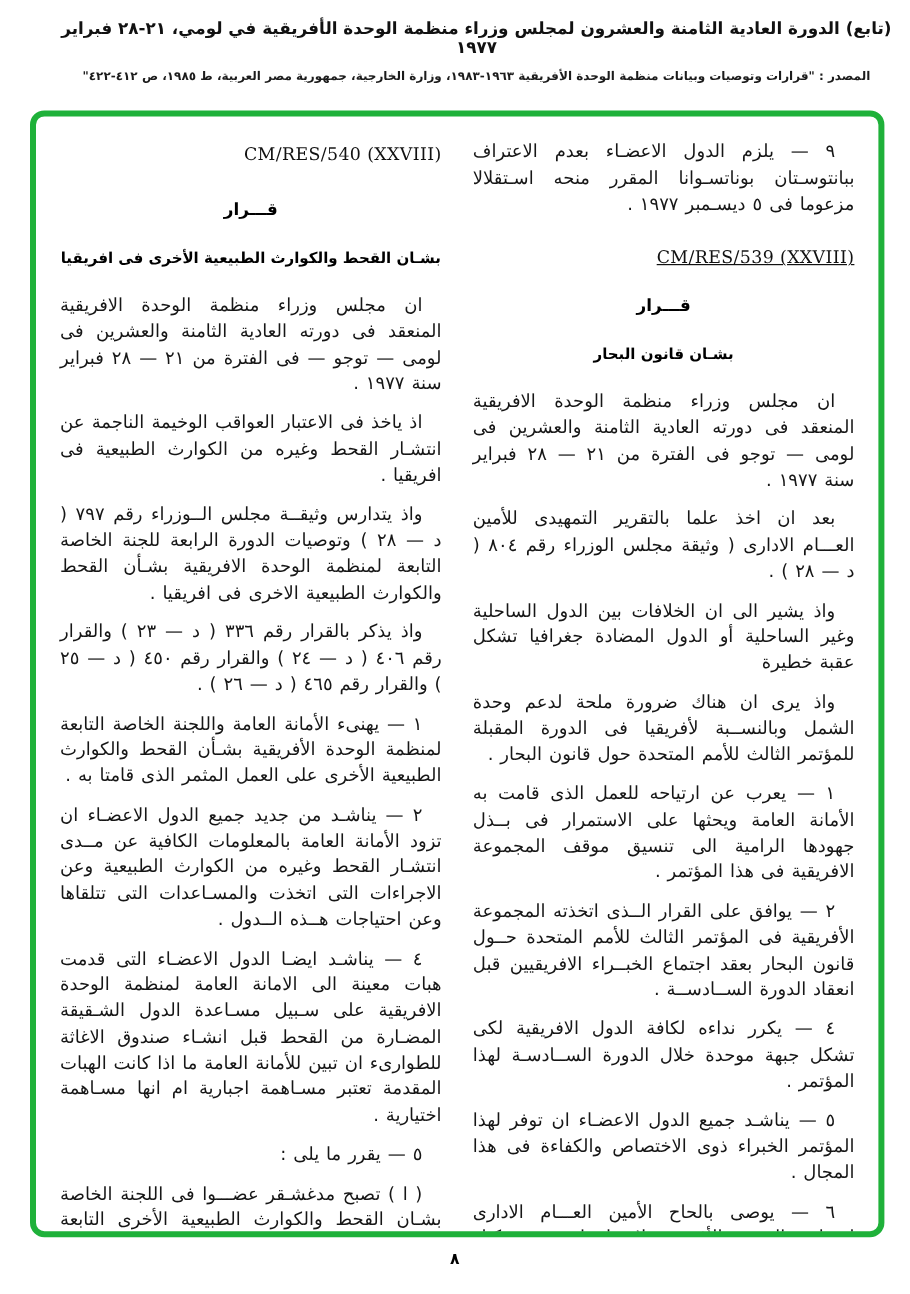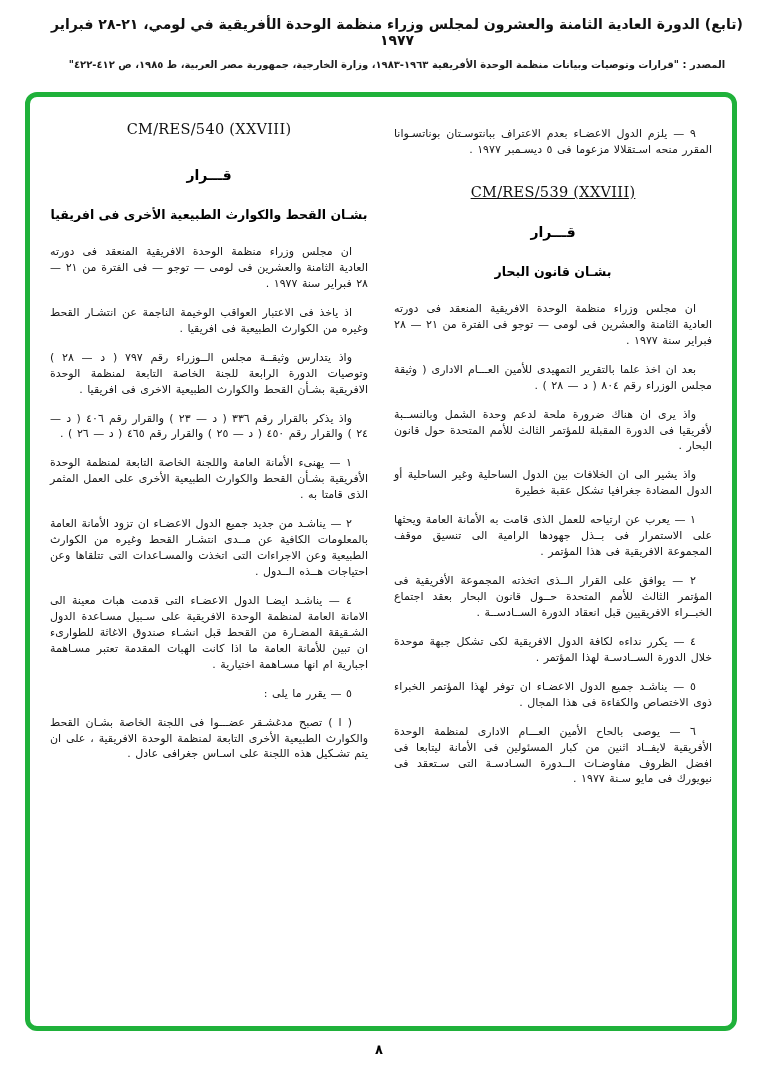--- a/index.html
+++ b/index.html
@@ -51,21 +51,21 @@
     gap: 26px;
     overflow: hidden;
     background: #fff;
   }
   .column {
     flex: 1 1 0;
     direction: rtl;
   }
   .doc-ref {
     direction: ltr;
-    text-align: center;
+    text-align: right;
     font-family: "DejaVu Serif", serif;
     font-size: 14.5px;
     color: #111;
     letter-spacing: 0.3px;
     white-space: nowrap;
   }
   .left-col .doc-ref { margin: 8px 0 30px 0; }
   .right-col .doc-ref { margin: 26px 0 24px 0; text-decoration: underline; }
   .res-title {
     text-align: center;
@@ -75,25 +75,25 @@
     color: #000;
   }
   .res-subtitle {
     text-align: center;
     font-weight: bold;
     font-size: 12.5px;
     margin: 0 0 22px 0;
     color: #000;
   }
   .para, .cont-item {
-    font-size: 11px;
+    font-size: 15px;
     line-height: 1.45;
     text-align: justify;
     text-indent: 16px;
-    margin: 13px 0 11px 0;
+    margin: 3px 0 11px 0;
     word-spacing: 1px;
   }
   .para b { font-weight: normal; }
   .page-number {
     position: absolute;
     top: 1042px;
     left: 0;
     right: 0;
     text-align: center;
     font-size: 13px;
@@ -112,22 +112,22 @@
 <main class="content-box">
 
   <section class="column right-col">
     <p class="cont-item">٩ — يلزم الدول الاعضـاء بعدم الاعتراف ببانتوسـتان بوناتسـوانا المقرر منحه اسـتقلالا مزعوما فى ٥ ديسـمبر ١٩٧٧ .</p>
     <div class="doc-ref">CM/RES/539 (XXVIII)</div>
     <div class="res-title">قـــرار</div>
     <div class="res-subtitle">بشـان قانون البحار</div>
     <div>
         <p class="para">ان مجلس وزراء منظمة الوحدة الافريقية المنعقد فى دورته العادية الثامنة والعشرين فى لومى — توجو فى الفترة من ٢١ — ٢٨ فبراير سنة ١٩٧٧ .</p>
         <p class="para"><b>بعد ان اخذ علما</b> بالتقرير التمهيدى للأمين العـــام الادارى ( وثيقة مجلس الوزراء رقم ٨٠٤ ( د — ٢٨ ) .</p>
+        <p class="para"><b>واذ يشير</b> الى ان الخلافات بين الدول الساحلية وغير الساحلية أو الدول المضادة جغرافيا تشكل عقبة خطيرة</p>
         <p class="para"><b>واذ يرى</b> ان هناك ضرورة ملحة لدعم وحدة الشمل وبالنســبة لأفريقيا فى الدورة المقبلة للمؤتمر الثالث للأمم المتحدة حول قانون البحار .</p>
-        <p class="para"><b>واذ يشير</b> الى ان الخلافات بين الدول الساحلية وغير الساحلية أو الدول المضادة جغرافيا تشكل عقبة خطيرة</p>
         <p class="para">١ — يعرب عن ارتياحه للعمل الذى قامت به الأمانة العامة ويحثها على الاستمرار فى بــذل جهودها الرامية الى تنسيق موقف المجموعة الافريقية فى هذا المؤتمر .</p>
         <p class="para">٢ — يوافق على القرار الــذى اتخذته المجموعة الأفريقية فى المؤتمر الثالث للأمم المتحدة حــول قانون البحار بعقد اجتماع الخبــراء الافريقيين قبل انعقاد الدورة الســادســة .</p>
         <p class="para">٤ — يكرر نداءه لكافة الدول الافريقية لكى تشكل جبهة موحدة خلال الدورة الســادسـة لهذا المؤتمر .</p>
         <p class="para">٥ — يناشـد جميع الدول الاعضـاء ان توفر لهذا المؤتمر الخبراء ذوى الاختصاص والكفاءة فى هذا المجال .</p>
         <p class="para">٦ — يوصى بالحاح الأمين العـــام الادارى لمنظمة الوحدة الأفريقية لايفــاد اثنين من كبار المسئولين فى الأمانة ليتابعا فى افضل الظروف مفاوضـات الــدورة السـادسـة التى سـتعقد فى نيويورك فى مايو سـنة ١٩٧٧ .</p>
       </div>
   </section>
 
   <section class="column left-col">
     <div class="doc-ref">CM/RES/540 (XXVIII)</div>

